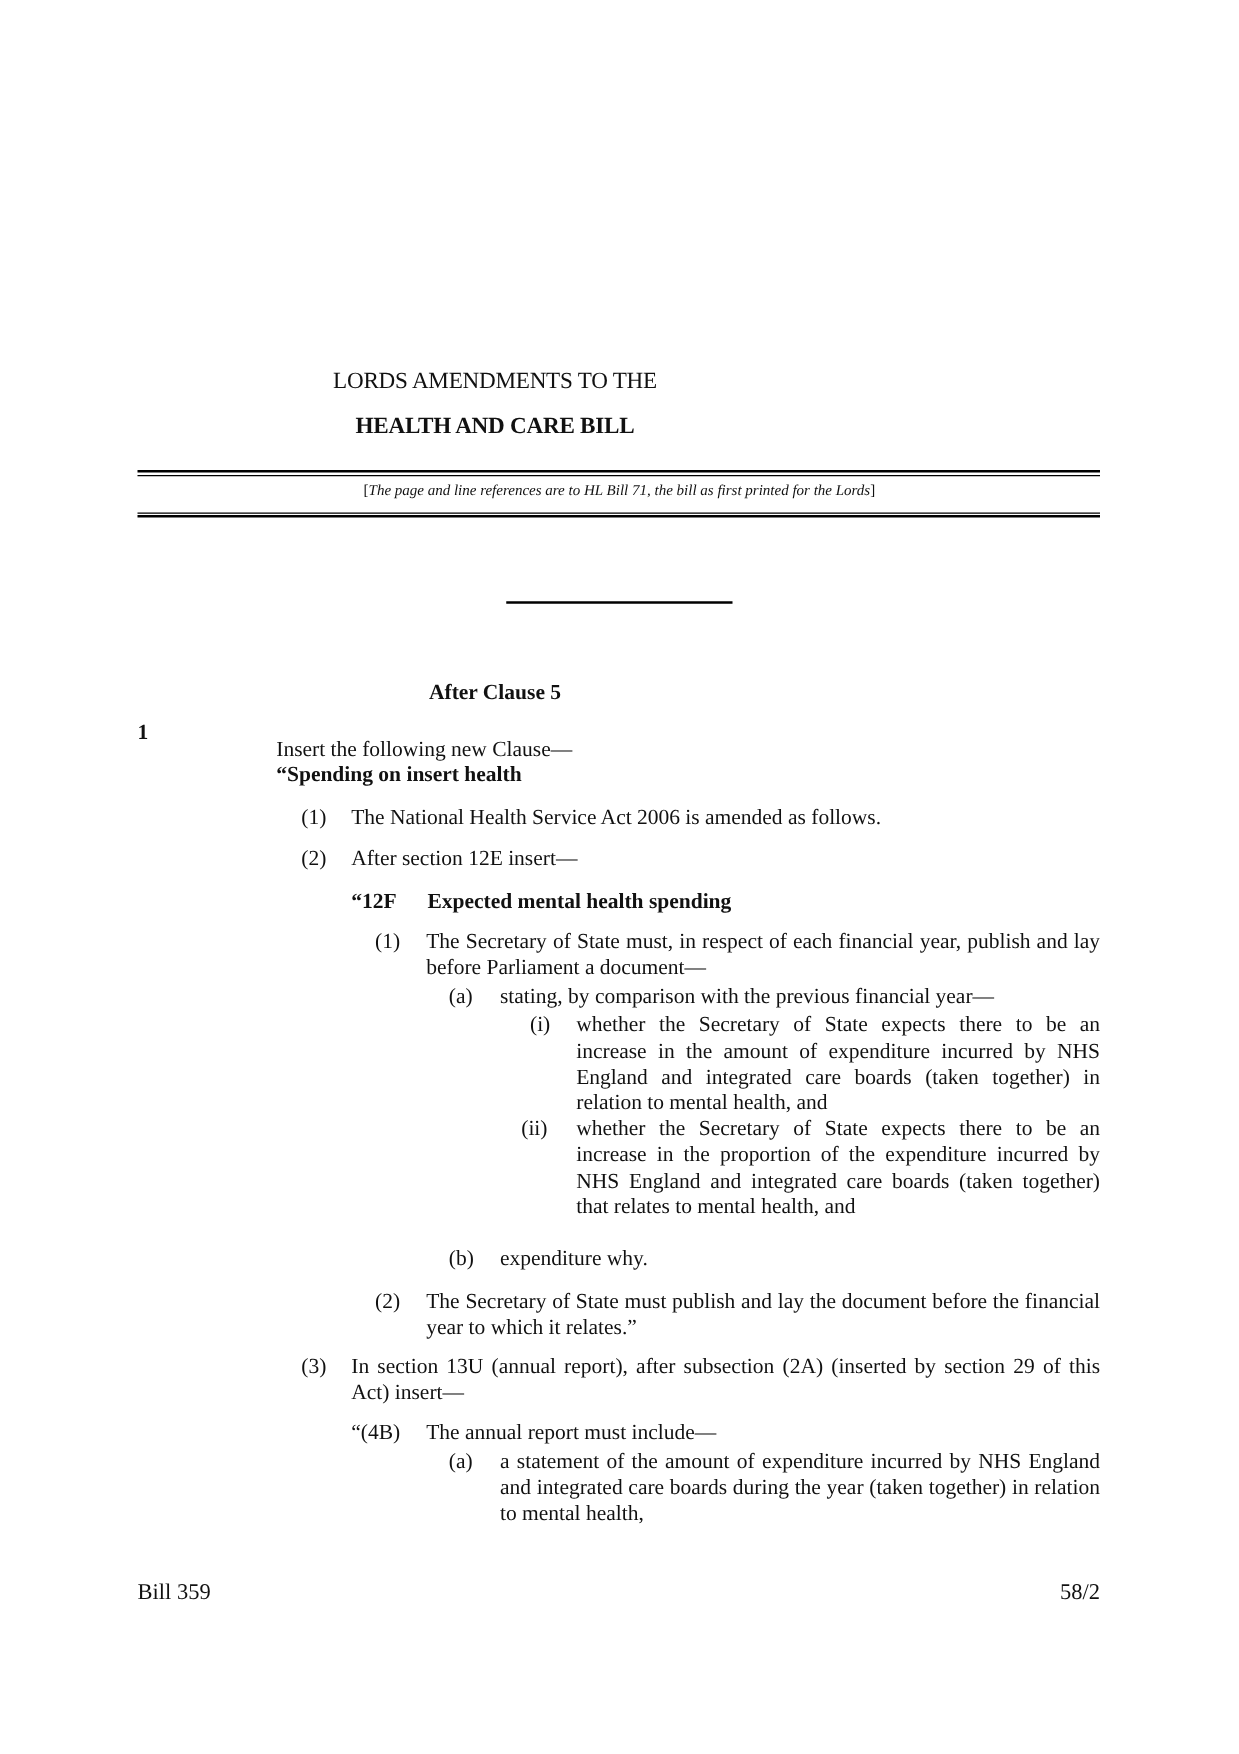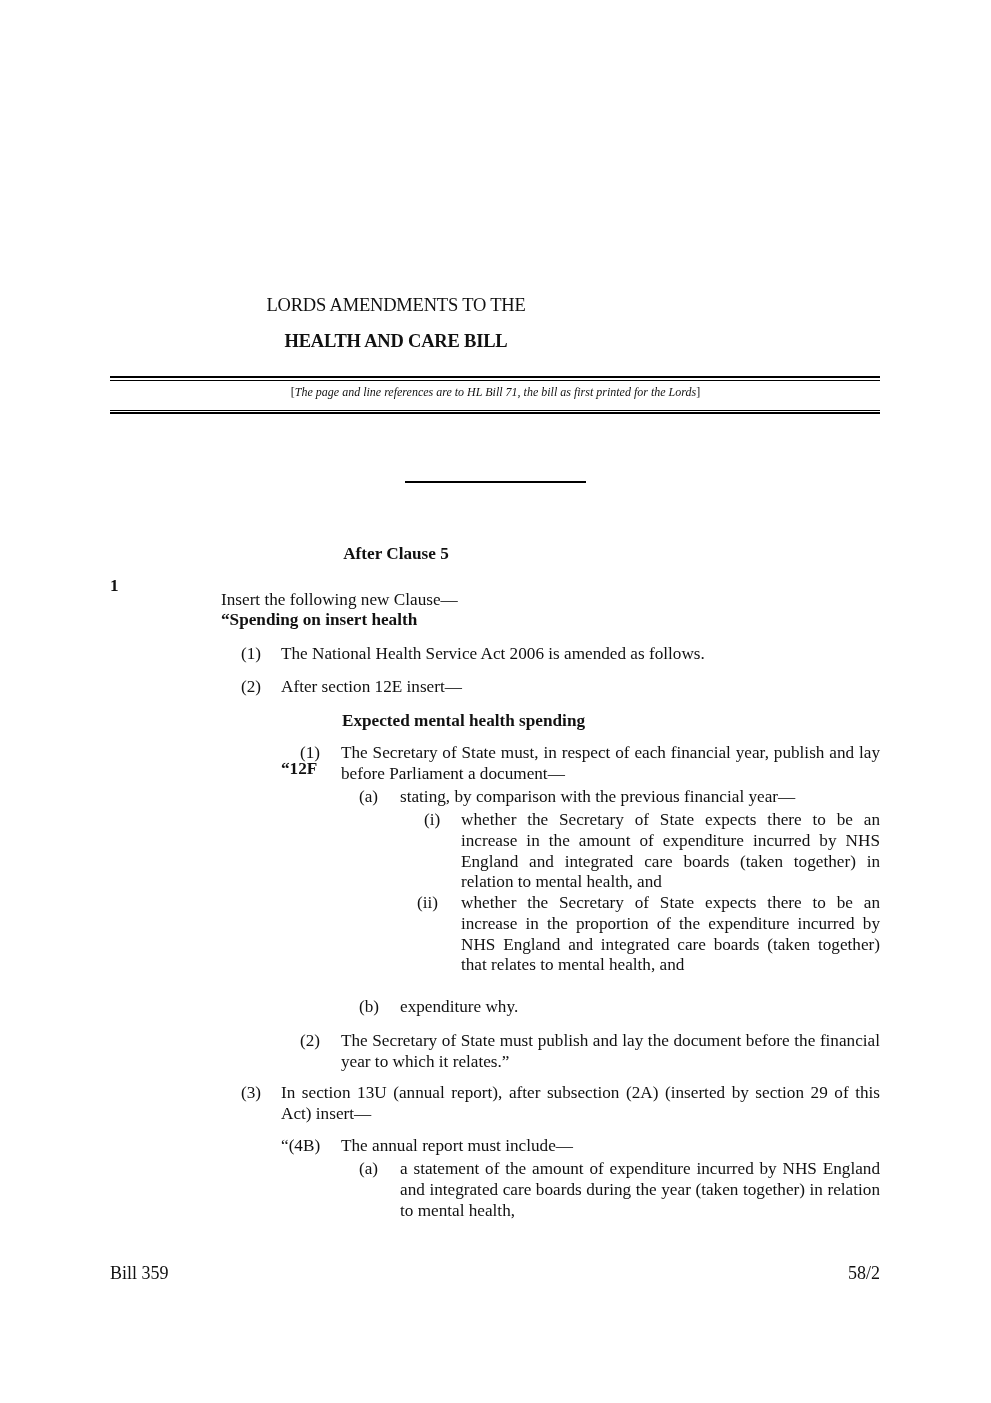--- a/index.html
+++ b/index.html
@@ -46,21 +46,21 @@
   <div class="line" style="left:221px;top:550px;margin-top:40px;">Insert the following new Clause—</div>
 
   <div class="line bold" style="left:221px;top:610px;">“Spending on insert health</div>
 
   <div class="line" style="left:241px;top:644px;">(1)</div>
   <div class="line" style="left:281px;top:644px;">The National Health Service Act 2006 is amended as follows.</div>
 
   <div class="line" style="left:241px;top:677px;">(2)</div>
   <div class="line" style="left:281px;top:677px;">After section 12E insert—</div>
 
-  <div class="line bold" style="left:281px;top:711px;margin-top:48px;">“12F</div>
+  <div class="line bold" style="left:281px;top:711px;">“12F</div>
   <div class="line bold" style="left:342px;top:711px;">Expected mental health spending</div>
 
   <div class="line" style="left:300px;top:743px;">(1)</div>
   <div class="just" style="left:341px;top:743px;width:539px;">The Secretary of State must, in respect of each financial year, publish and lay before Parliament a document—</div>
 
   <div class="line" style="left:359px;top:787px;">(a)</div>
   <div class="line" style="left:400px;top:787px;">stating, by comparison with the previous financial year—</div>
 
   <div class="line" style="left:424px;top:810px;">(i)</div>
   <div class="just" style="left:461px;top:810px;width:419px;">whether the Secretary of State expects there to be an increase in the amount of expenditure incurred by NHS England and integrated care boards (taken together) in relation to mental health, and</div>

